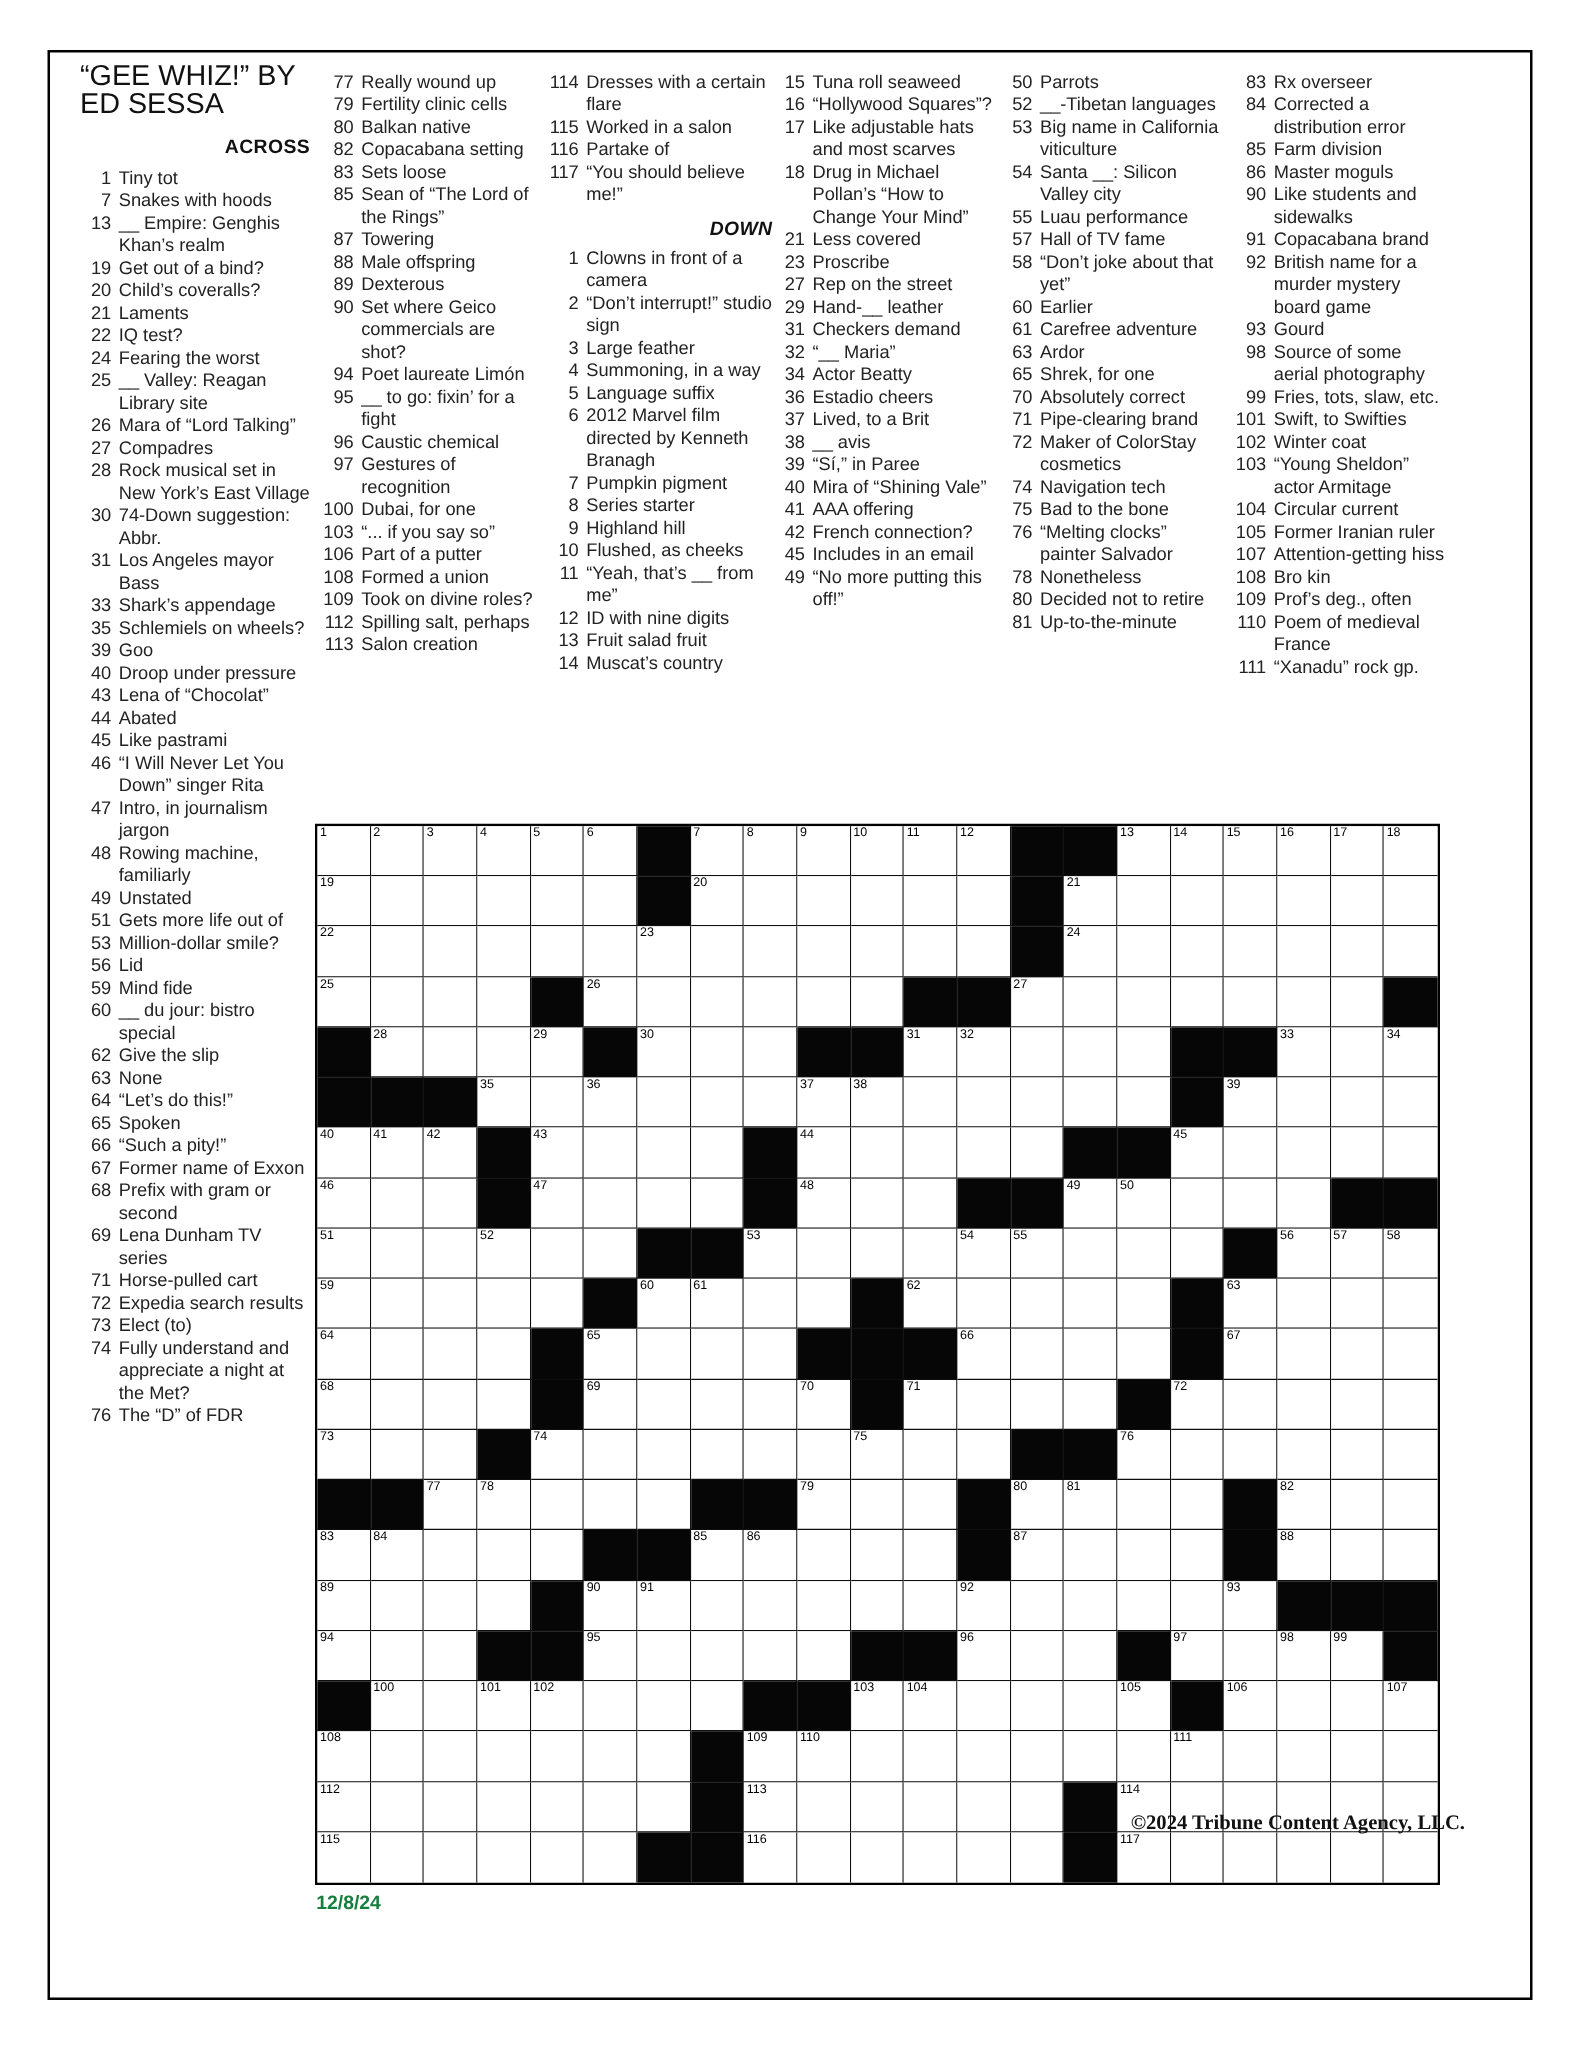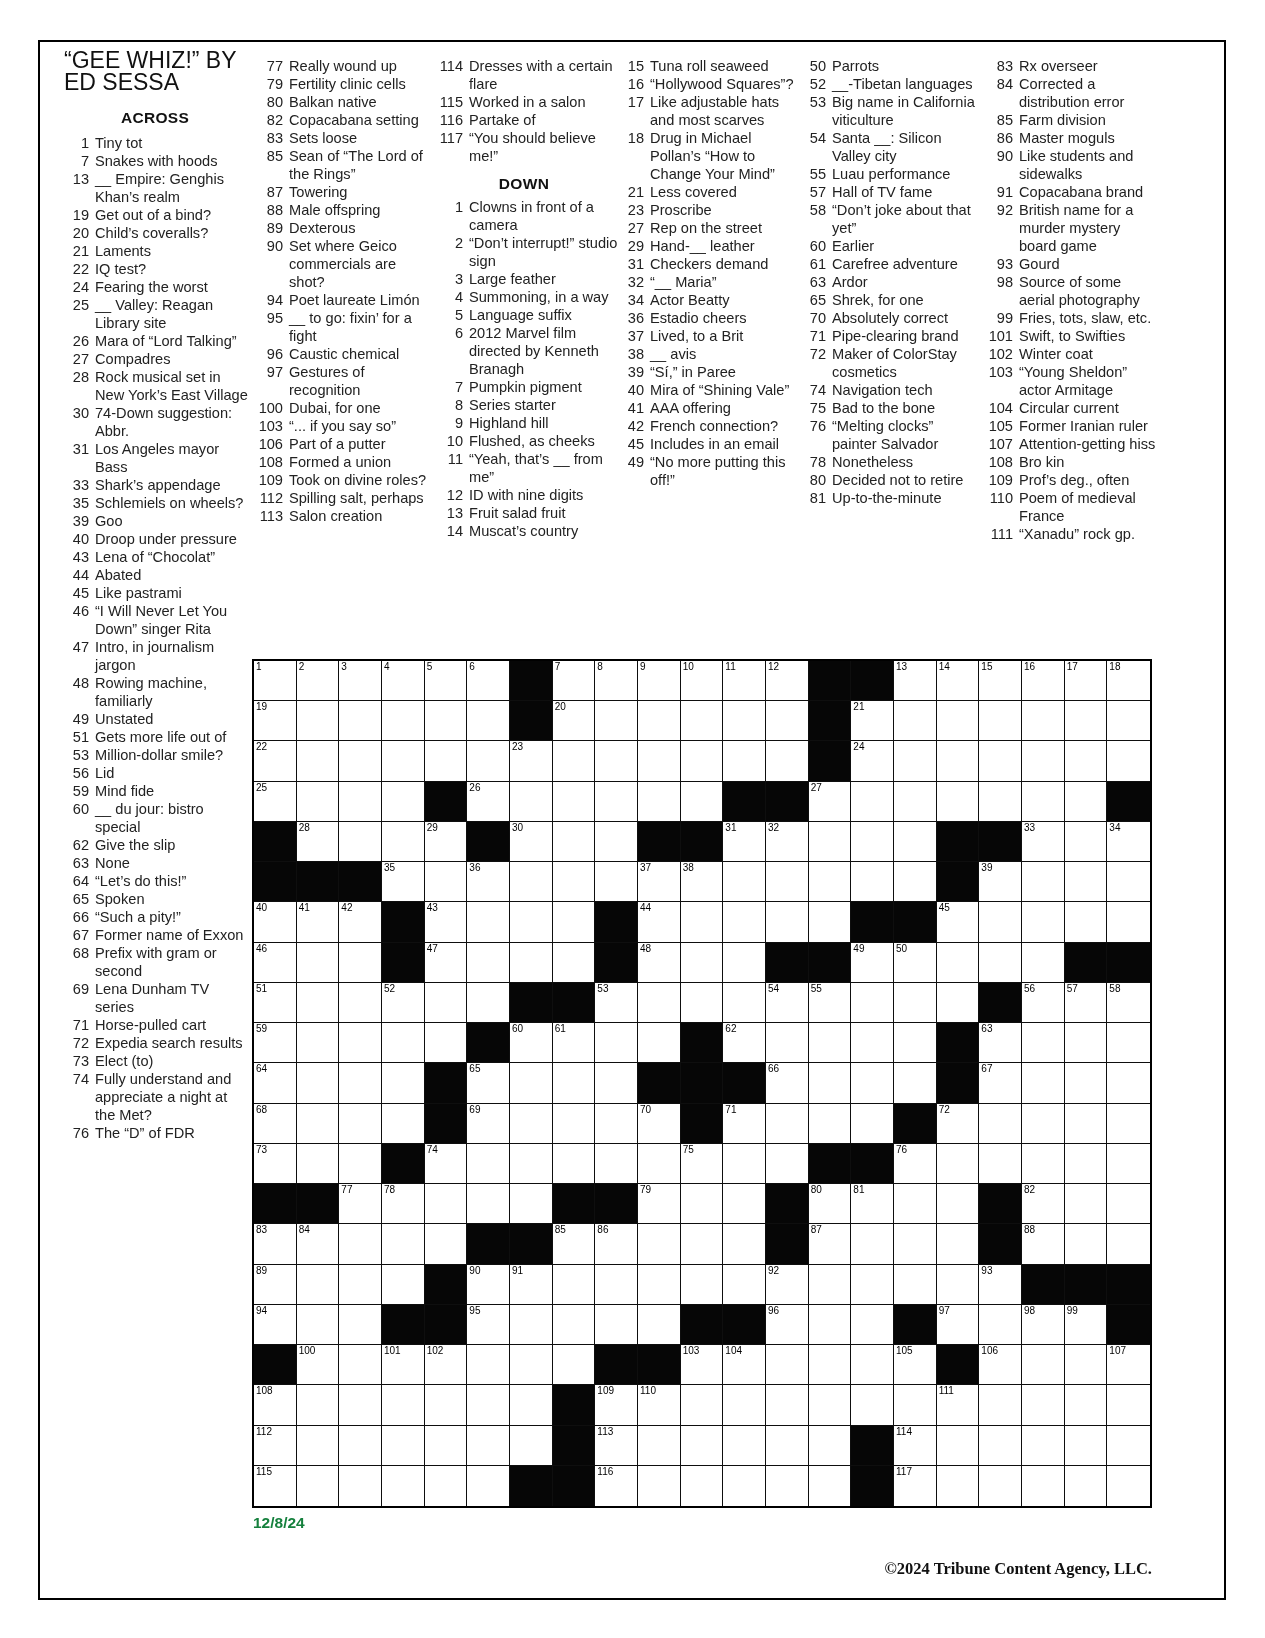--- a/index.html
+++ b/index.html
@@ -7,40 +7,40 @@
        font-family:"Liberation Sans",sans-serif;color:#1d1d1d;}
   .frame{position:absolute;left:38px;top:40px;width:1184px;height:1556px;
          border:2px solid #000;background:#fff;}
   .title{position:absolute;left:64px;top:50px;width:210px;
          font-weight:normal;font-size:23px;line-height:21.5px;color:#111;}
   .clue-col{position:absolute;font-size:14.6px;line-height:18px;color:#222;}
   .clue{display:flex;align-items:flex-start;}
   .clue .num{flex:0 0 27px;text-align:right;padding-right:6px;white-space:nowrap;}
   .wide-num .clue .num{flex-basis:33px;}
   .clue .txt{flex:1;}
-  .list-header{font-weight:bold;font-size:15.5px;text-align:center;
+  .list-header{font-weight:bold;font-size:15.5px;text-align:right;
                color:#111;letter-spacing:.3px;}
-  .hdr-gap{margin:10px 0 5px 0;}
+  .hdr-gap{margin:10px 0 5px 0;font-style:italic;}
   .hdr-top{margin:0 0 7px 0;}
   .grid{position:absolute;left:252px;top:659px;width:900px;height:849px;
         display:grid;grid-template-columns:repeat(21,1fr);
         grid-template-rows:repeat(21,1fr);
         border:2px solid #000;background:#fff;box-sizing:border-box;}
   .cell{position:relative;background:#fff;box-sizing:border-box;
         border-right:1px solid #0e0e0e;border-bottom:1px solid #0e0e0e;}
   .cell:nth-child(21n){border-right:none;}
   .cell:nth-child(n+421){border-bottom:none;}
   .cell.black{background:#060606;}
   .cellnum{position:absolute;top:1px;left:2px;font-size:10px;line-height:10px;
            color:#000;}
   .date{position:absolute;left:253px;top:1514px;font-weight:bold;
         font-size:15.5px;color:#15803d;}
-  .copyright{position:absolute;top:1559px;left:0;width:1152px;text-align:right;
+  .copyright{position:absolute;top:1448px;left:0;width:1152px;text-align:right;
         font-family:"Liberation Serif",serif;font-weight:bold;
-        font-size:16.5px;color:#111;}
+        font-size:16.5px;color:#111;padding-left:20px;}
 </style>
 </head>
 <body>
 
 <div class="frame"></div>
 
 <div class="title">
   <div>“GEE WHIZ!” BY</div>
   <div>ED SESSA</div>
 </div>

